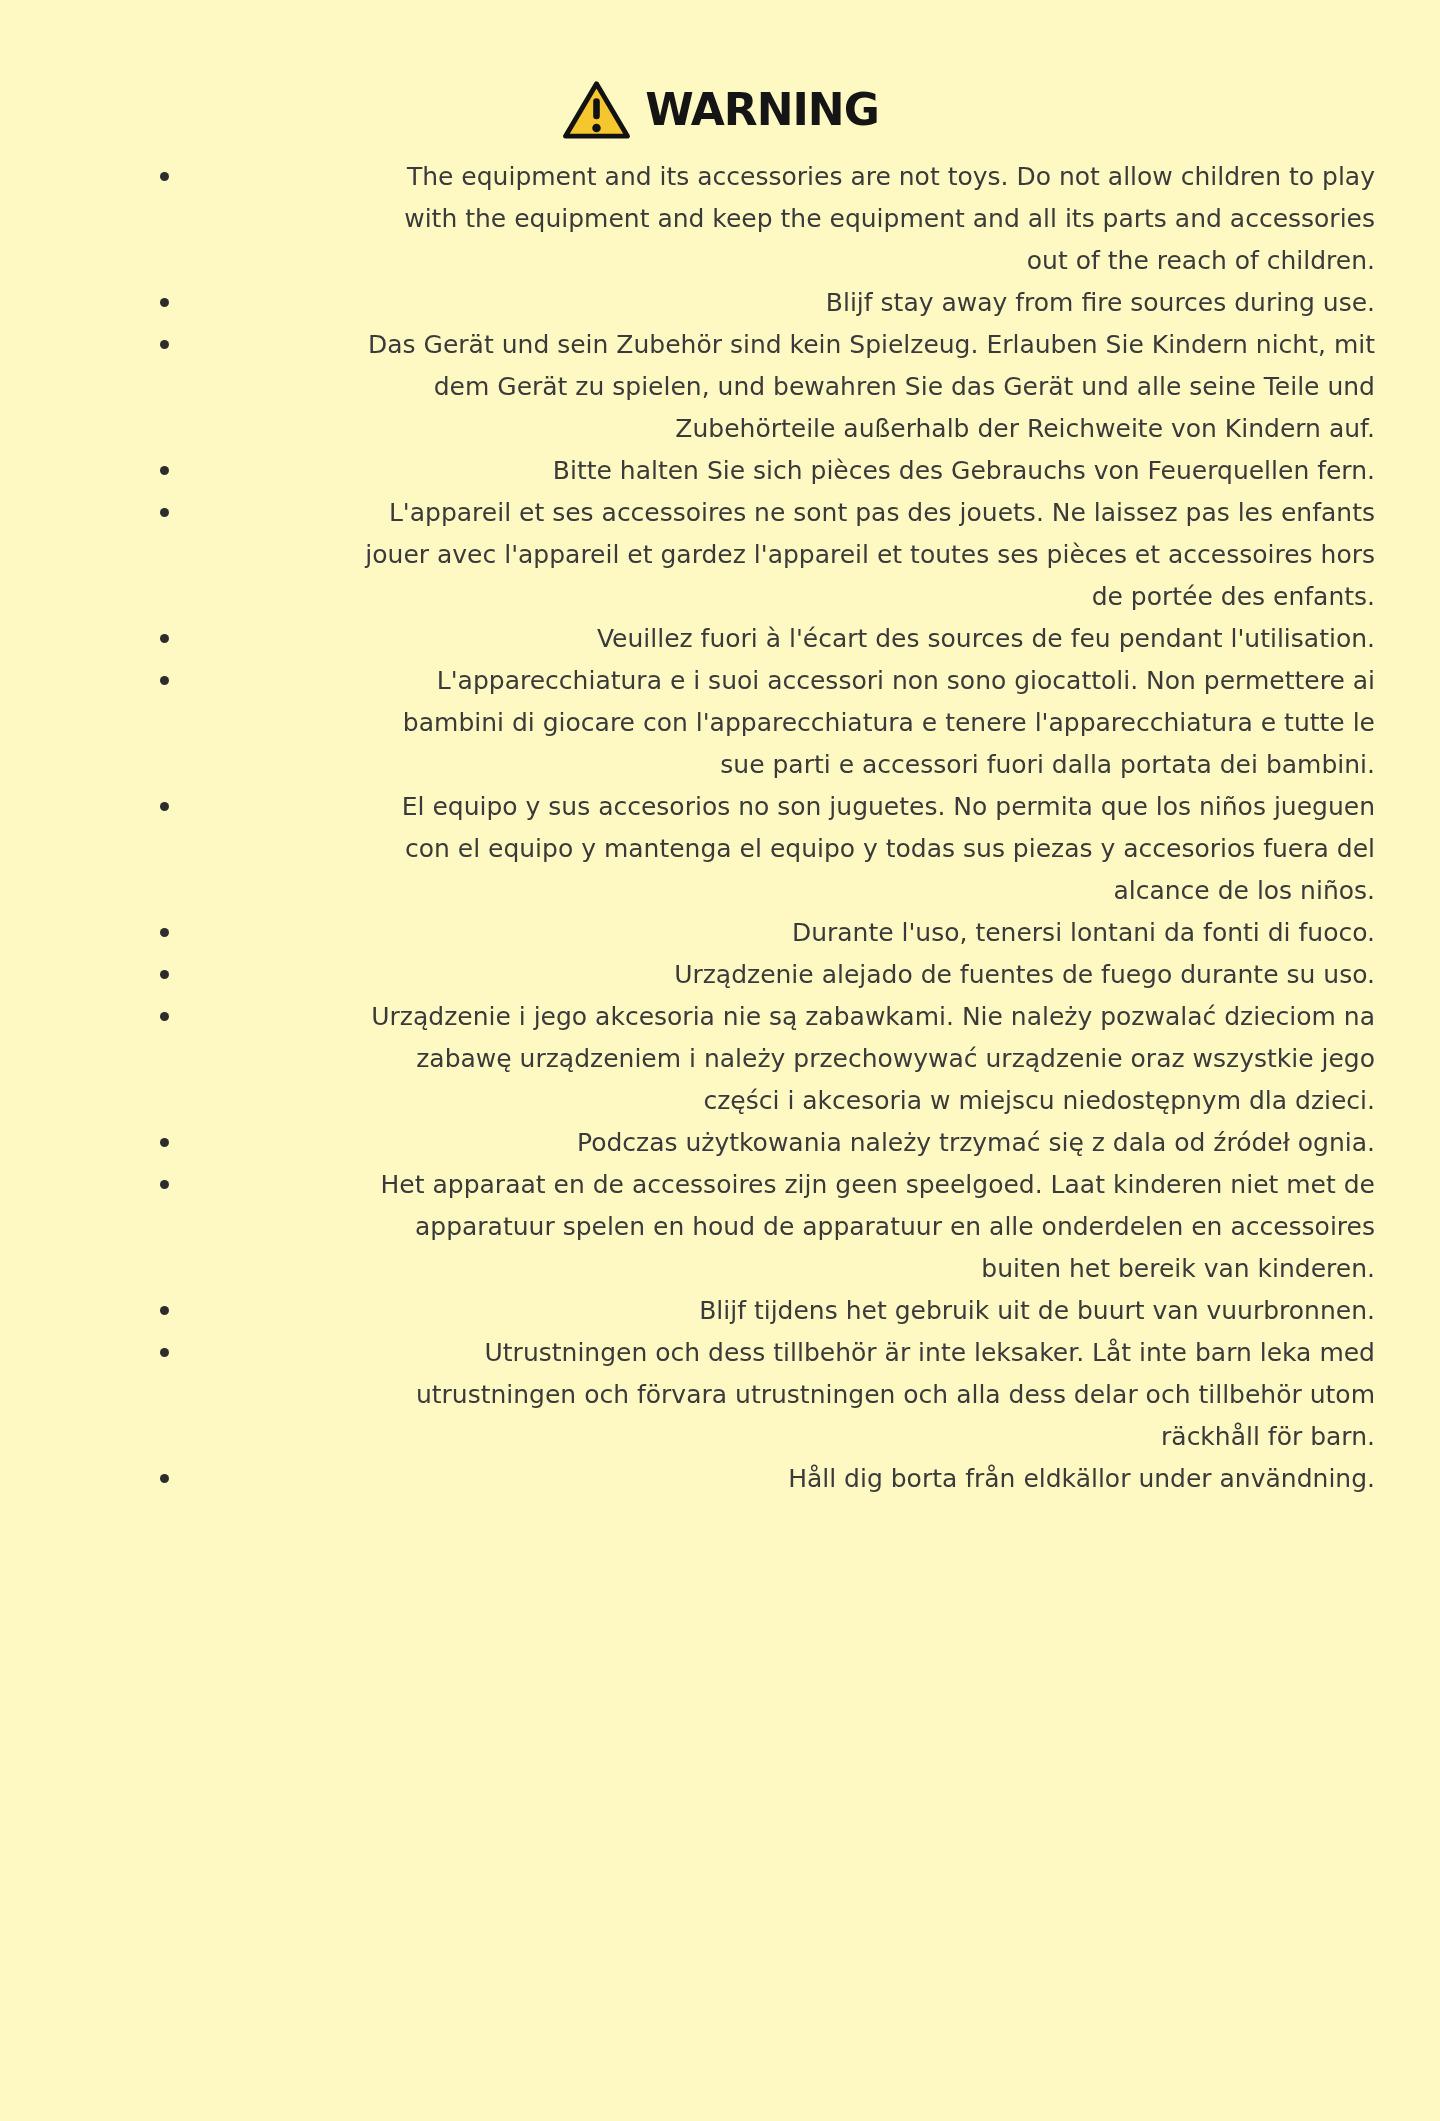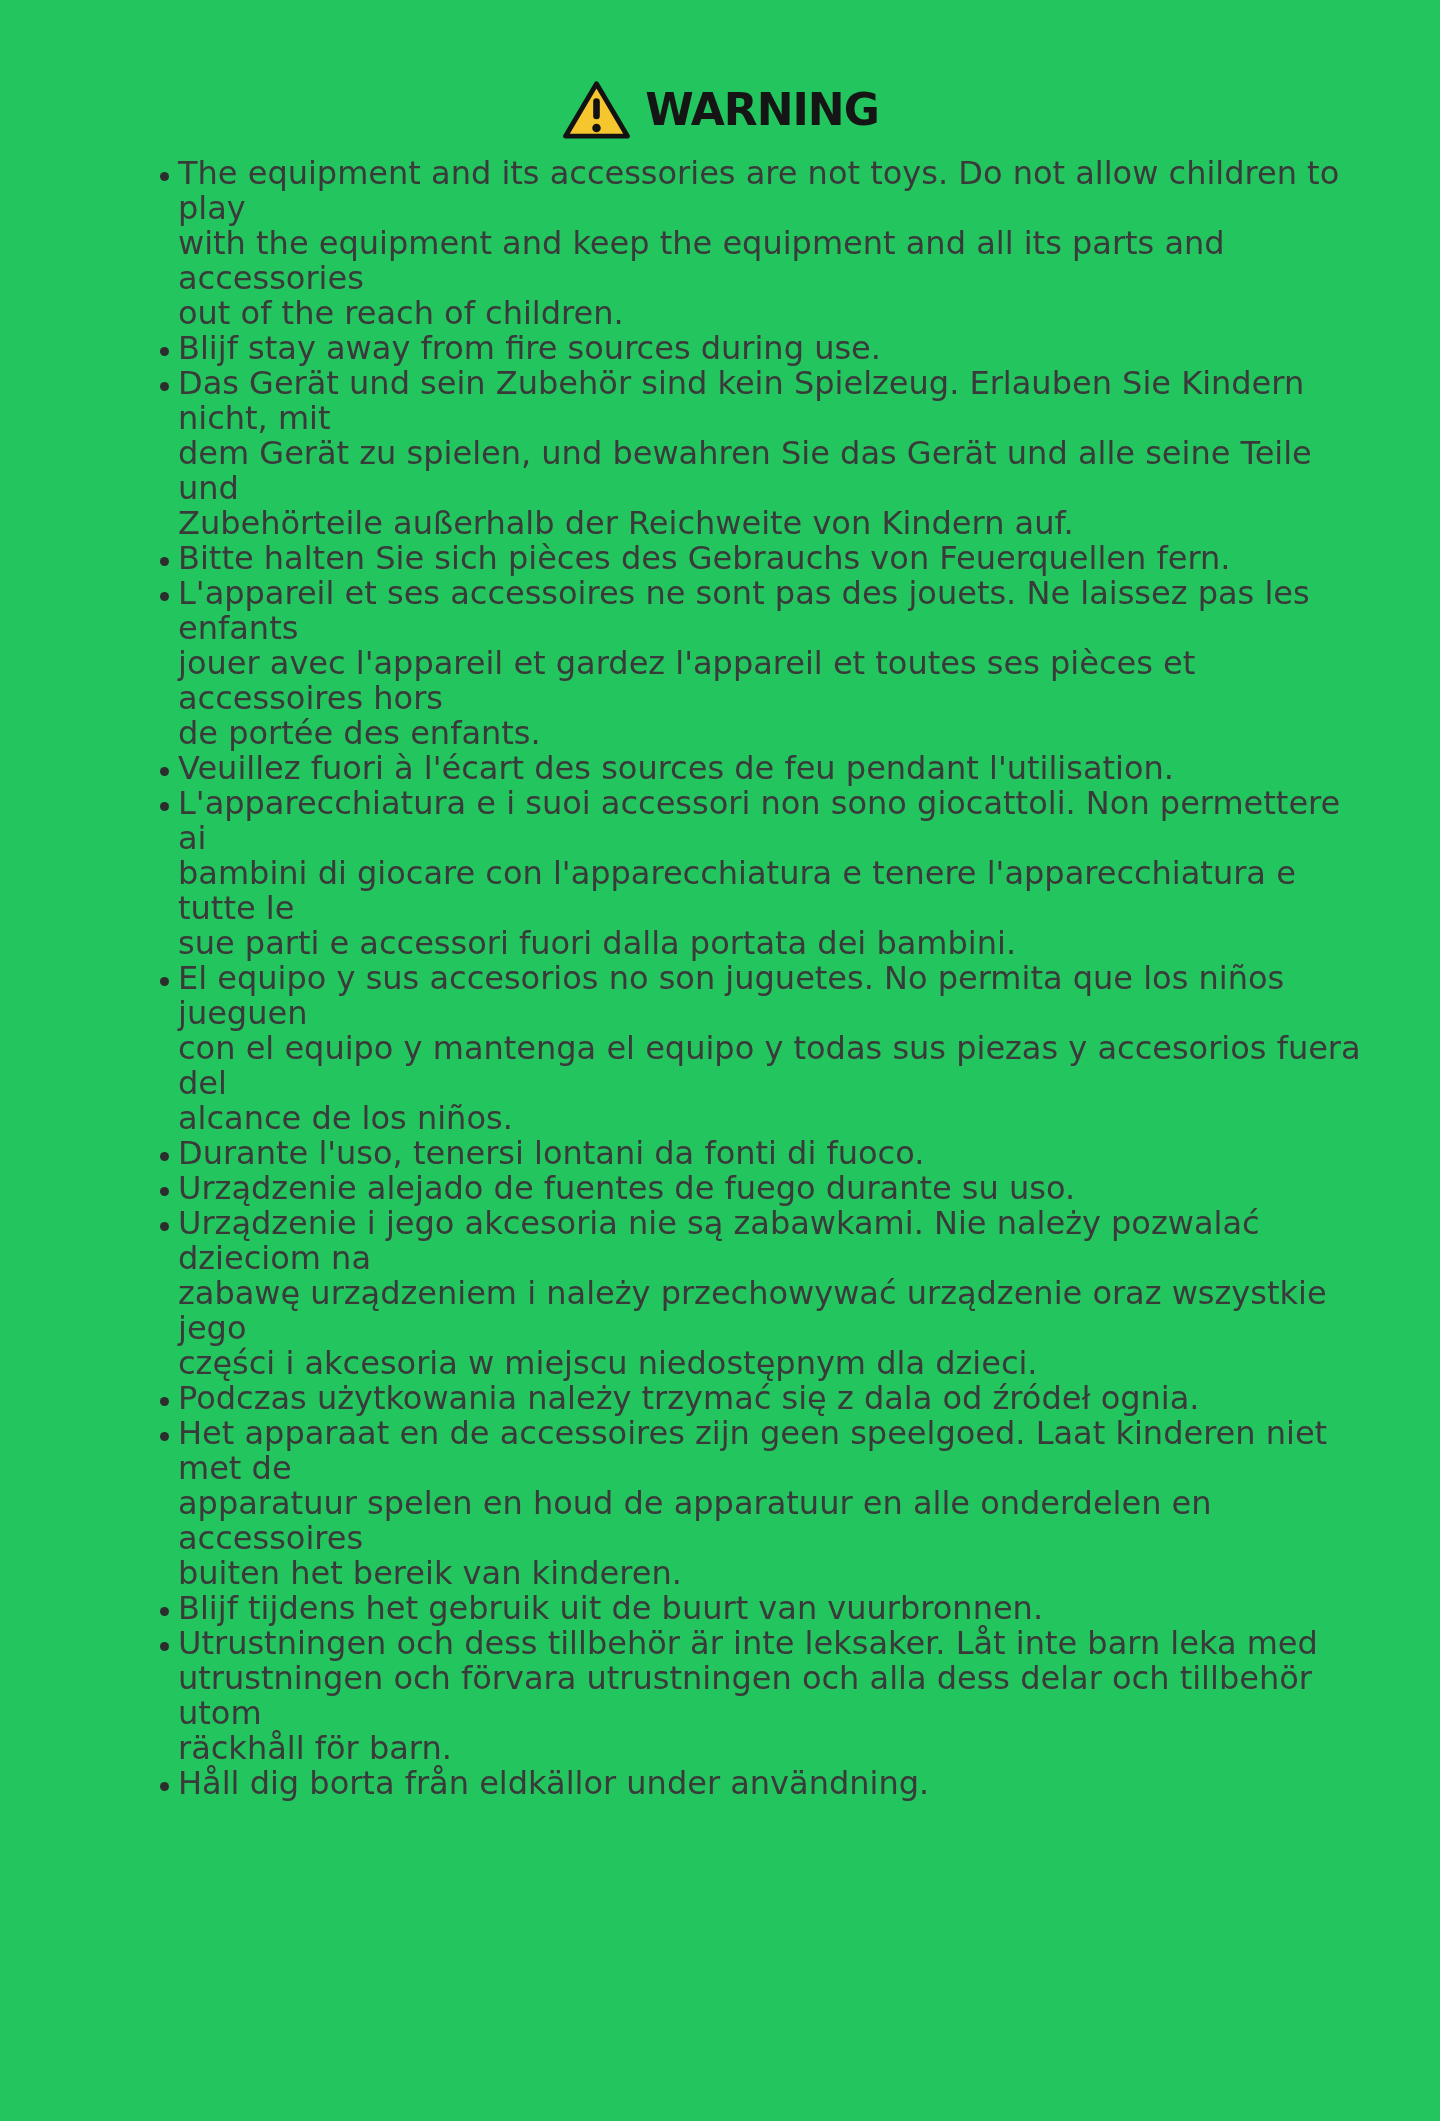--- a/index.html
+++ b/index.html
@@ -5,21 +5,22 @@
   html, body { margin: 0; padding: 0; }
   body {
     width: 1440px; height: 2121px;
     background: #ffffff;
     font-family: "DejaVu Sans", sans-serif;
     position: relative;
     overflow: hidden;
   }
   .page {
     position: absolute; inset: 0;
-    background: #22c55e;
+    background: #fef9c3;
+    text-align: right;
   }
   .warning-header {
     position: absolute;
     top: 78px; left: 0;
     width: 1440px; height: 64px;
     display: flex;
     align-items: center;
     justify-content: center;
     gap: 13px;
   }
@@ -39,22 +40,22 @@
     position: absolute;
     top: 156px;
     left: 160px;
     width: 1215px;
     margin: 0; padding: 0;
     list-style: none;
   }
   .warning-list li {
     position: relative;
     padding-left: 18px;
-    font-size: 32px;
-    line-height: 35px;
+    font-size: 25px;
+    line-height: 42px;
     color: #3a3a3a;
     white-space: pre-line;
   }
   .warning-list li::before {
     content: "";
     position: absolute;
     left: 0; top: 16px;
     width: 9px; height: 9px;
     border-radius: 50%;
     background: #2d2d2d;

